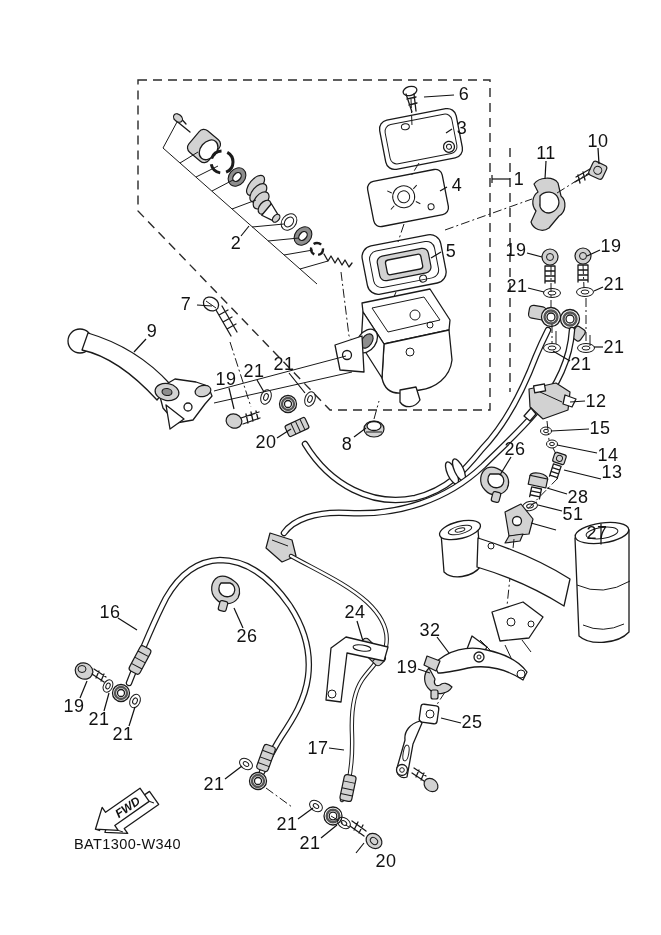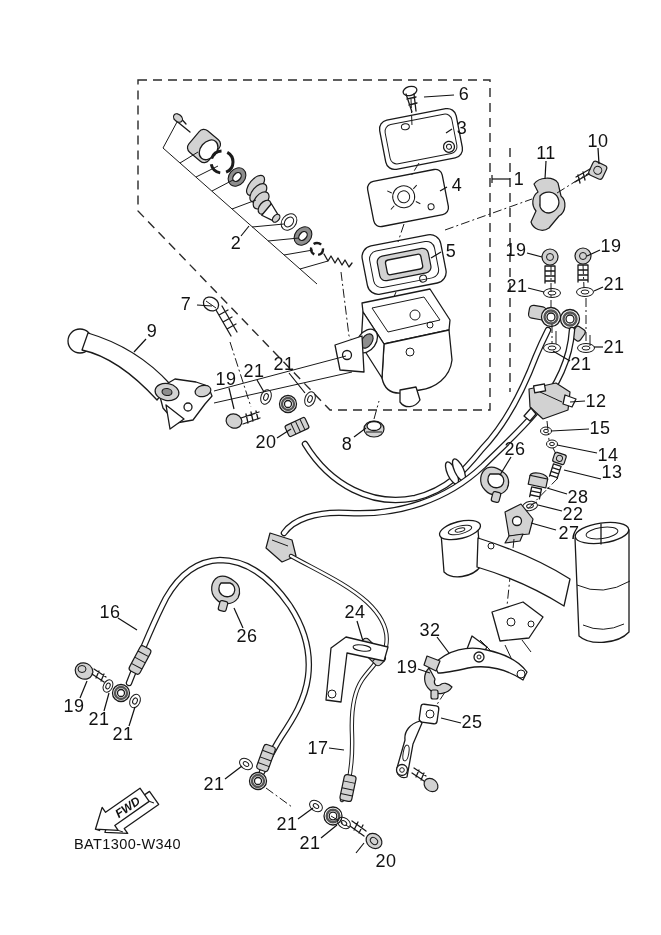--- a/index.html
+++ b/index.html
@@ -474,22 +474,22 @@
       <span class="callout" style="left: 254px; top: 371px;">21</span>
       <span class="callout" style="left: 284px; top: 364px;">21</span>
       <span class="callout" style="left: 266px; top: 442px;">20</span>
       <span class="callout" style="left: 347px; top: 444px;">8</span>
       <span class="callout" style="left: 596px; top: 401px; text-align: center;">12</span>
       <span class="callout" style="left: 600px; top: 428px;">15</span>
       <span class="callout" style="left: 608px; top: 455px;">14</span>
       <span class="callout" style="left: 612px; top: 472px;">13</span>
       <span class="callout" style="left: 515px; top: 449px;">26</span>
       <span class="callout" style="left: 578px; top: 497px;">28</span>
-      <span class="callout" style="left: 573px; top: 514px;">22</span>
-      <span class="callout" style="left: 569px; top: 533px;">27</span>
+      <span class="callout" style="left: 573px; top: 514px;">51</span>
+      <span class="callout" style="left: 597px; top: 533px;">27</span>
       <span class="callout" style="left: 110px; top: 612px;">16</span>
       <span class="callout" style="left: 247px; top: 636px;">26</span>
       <span class="callout" style="left: 355px; top: 612px;">24</span>
       <span class="callout" style="left: 430px; top: 630px;">32</span>
       <span class="callout" style="left: 407px; top: 667px;">19</span>
       <span class="callout" style="left: 472px; top: 722px;">25</span>
       <span class="callout" style="left: 318px; top: 748px; text-align: center;">17</span>
       <span class="callout" style="left: 74px; top: 706px;">19</span>
       <span class="callout" style="left: 99px; top: 719px;">21</span>
       <span class="callout" style="left: 123px; top: 734px;">21</span>

